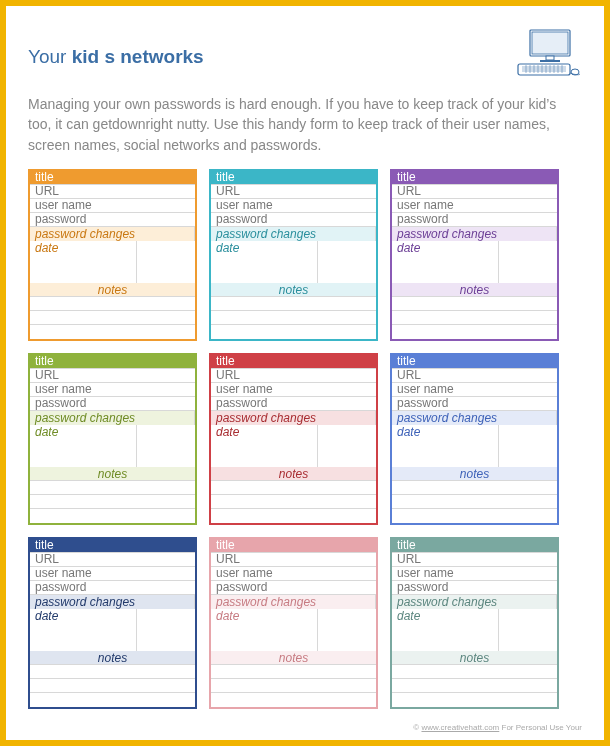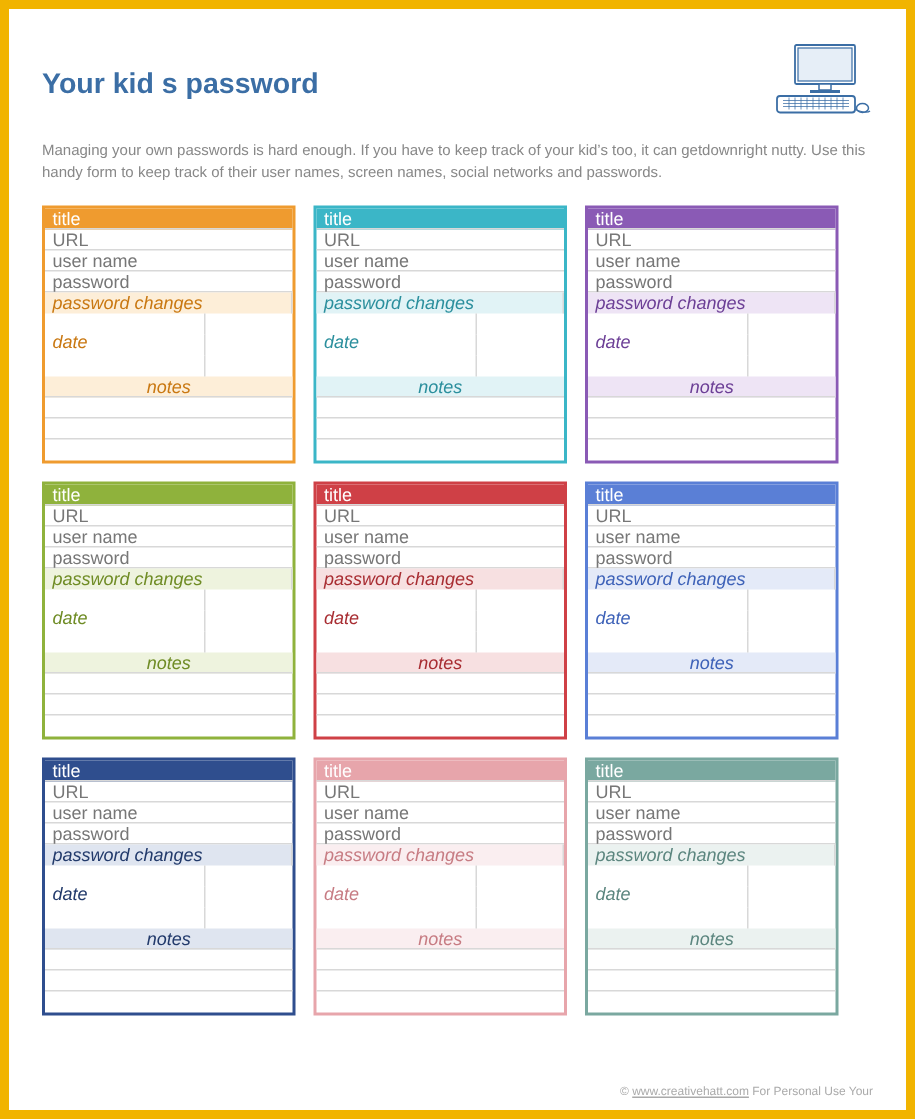--- a/index.html
+++ b/index.html
@@ -13,24 +13,24 @@
   }
   .page {
     width: 100%;
     height: 100%;
     background: #fff;
     padding: 22px 22px 10px 22px;
     position: relative;
   }
   .header { display: flex; justify-content: space-between; align-items: flex-start; }
   .title-line { font-size: 19px; color: #3b6ea5; margin-top: 18px; }
-  .title-line .light { font-weight: 700; }
+  .title-line .light { font-weight: 400; }
   .title-line .bold { font-weight: 700; }
   .computer-icon { width: 70px; height: 50px; }
-  .intro { font-size: 10px; color: #888; line-height: 1.45; margin-top: 16px; margin-bottom: 14px; }
+  .intro { font-size: 14px; color: #888; line-height: 1.45; margin-top: 16px; margin-bottom: 14px; }
   .grid { display: flex; flex-wrap: wrap; gap: 12px 12px; }
   .card {
     width: 169px;
     border: 2px solid var(--accent);
     font-size: 12px;
   }
   .card .row {
     height: 14px;
     display: flex;
     align-items: center;
@@ -58,21 +58,21 @@
     height: 14px;
   }
   .card .split .left {
     flex: 1 1 65%;
     border-right: 1px solid #d8d8d8;
     padding: 0 5px;
     display:flex; align-items:center;
   }
   .card .split .right {
     flex: 1 1 35%;
-    padding: 12px 5px;
+    padding: 0 5px;
     display:flex; align-items:center;
   }
   .card .split.header-row .left,
   .card .split.header-row .right {
     color: var(--accent-dark);
   }
   .footer {
     position: absolute;
     bottom: 8px;
     right: 22px;
@@ -81,21 +81,21 @@
   }
   .footer a { color: #aaa; text-decoration: underline; margin-top: 46px; }
 </style>
 </head>
 <body>
 
 <div class="page">
 
   <div class="header">
     <h1 class="title-line">
-      <span class="light">Your </span><span class="bold">kid s password</span>
+      <span class="light">Your </span><span class="bold">kid s networks</span>
     </h1>
     <svg class="computer-icon" viewBox="0 0 70 50">
       <rect x="18" y="2" width="40" height="26" rx="1" fill="#fff" stroke="#3b6ea5" stroke-width="1.2"></rect>
       <rect x="20" y="4" width="36" height="22" fill="#e6eef7" stroke="#3b6ea5" stroke-width="0.8"></rect>
       <rect x="34" y="28" width="8" height="4" fill="#fff" stroke="#3b6ea5" stroke-width="1"></rect>
       <rect x="28" y="32" width="20" height="2" fill="#3b6ea5"></rect>
       <rect x="6" y="36" width="52" height="11" rx="2" fill="#fff" stroke="#3b6ea5" stroke-width="1.2"></rect>
       <g stroke="#3b6ea5" stroke-width="0.5">
         <line x1="10" y1="39" x2="54" y2="39"></line>
         <line x1="10" y1="41" x2="54" y2="41"></line>

